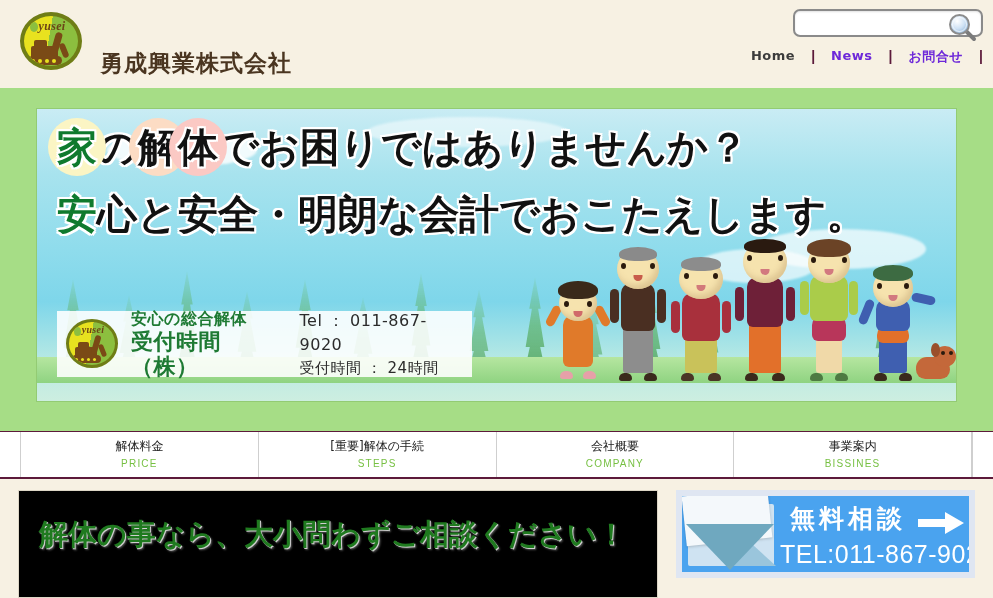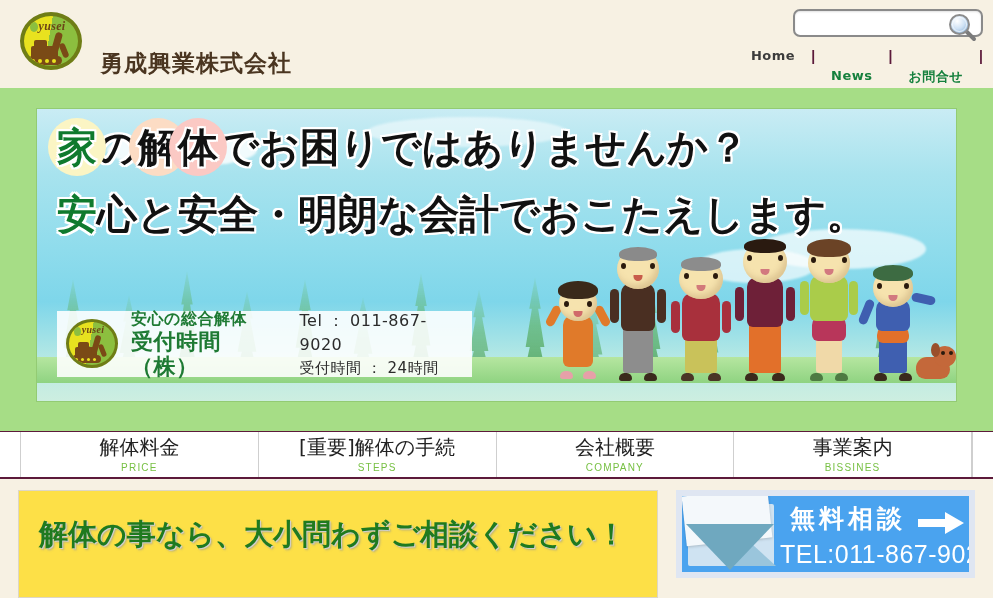--- a/index.html
+++ b/index.html
@@ -61,21 +61,21 @@
   }
   .search-icon{position:absolute;right:6px;top:3px;width:30px;height:30px;cursor:pointer;}
 
   .topnav{position:absolute;right:8px;top:48px;display:flex;}
   .topnav a{
     font-family:"DejaVu Sans","Liberation Sans",sans-serif;
     font-size:13px;font-weight:bold;text-decoration:none;
     padding:0 14px;white-space:nowrap;letter-spacing:.5px;
   }
   .topnav a.home{color:#3c3c3c;}
-  .topnav a.blue{color:#15803d;margin-top:20px;}
+  .topnav a.blue{color:#6d28d9;}
   .nav-sep{color:#5c1a3a;font-size:14px;font-weight:bold;padding:0 2px;}
 
   
   .green-band{
     position:relative;width:993px;height:343px;
     background:#a6dd86;box-sizing:border-box;
   }
   .hero{
     position:absolute;left:36px;top:20px;width:921px;height:294px;
     border:1px solid #93cb73;box-sizing:border-box;overflow:hidden;
@@ -160,28 +160,28 @@
     width:993px;height:48px;background:#fff;display:flex;
     border-top:1px solid #5c1a3a;border-bottom:2px solid #5c1a3a;box-sizing:border-box;
   }
   .mainnav .cell{
     flex:1;display:flex;flex-direction:column;align-items:center;justify-content:center;
     border-right:1px solid #cfcfcf;cursor:pointer;box-sizing:border-box;
   }
   .mainnav .cell:last-child{border-right:none;}
   .mainnav .edge{flex:0 0 20px;border-right:1px solid #cfcfcf;}
   .mainnav .edge.r{border-right:none;border-left:1px solid #cfcfcf;}
-  .mn-ja{font-family:"DejaVu Sans",sans-serif;font-size:20px;color:#222;line-height:1.1;margin-bottom:4px;white-space:nowrap;}
+  .mn-ja{font-family:"DejaVu Sans",sans-serif;font-size:12px;color:#222;line-height:1.1;margin-bottom:4px;white-space:nowrap;}
   .mn-en{font-family:"Liberation Sans",sans-serif;font-size:10px;color:#77c043;letter-spacing:1.2px;}
 
   
   .content{position:relative;width:993px;height:119px;background:#f7f1e3;}
   .card{
     position:absolute;left:18px;top:11px;width:640px;height:108px;
-    background:#fde047;border:1px solid #ddd6c6;box-sizing:border-box;
+    background:#000000;border:1px solid #ddd6c6;box-sizing:border-box;
   }
   .card-title{
     position:absolute;left:20px;top:24px;white-space:nowrap;
     font-family:"DejaVu Sans",sans-serif;font-size:29px;font-weight:bold;color:#1f7a1f;
     text-shadow:1px 1px 0 #cfcfcf,2px 2px 2px rgba(150,150,150,.55);
   }
   .promo{
     position:absolute;left:676px;top:11px;width:299px;height:88px;
     background:#dfe6f2;box-sizing:border-box;padding:6px;
   }

